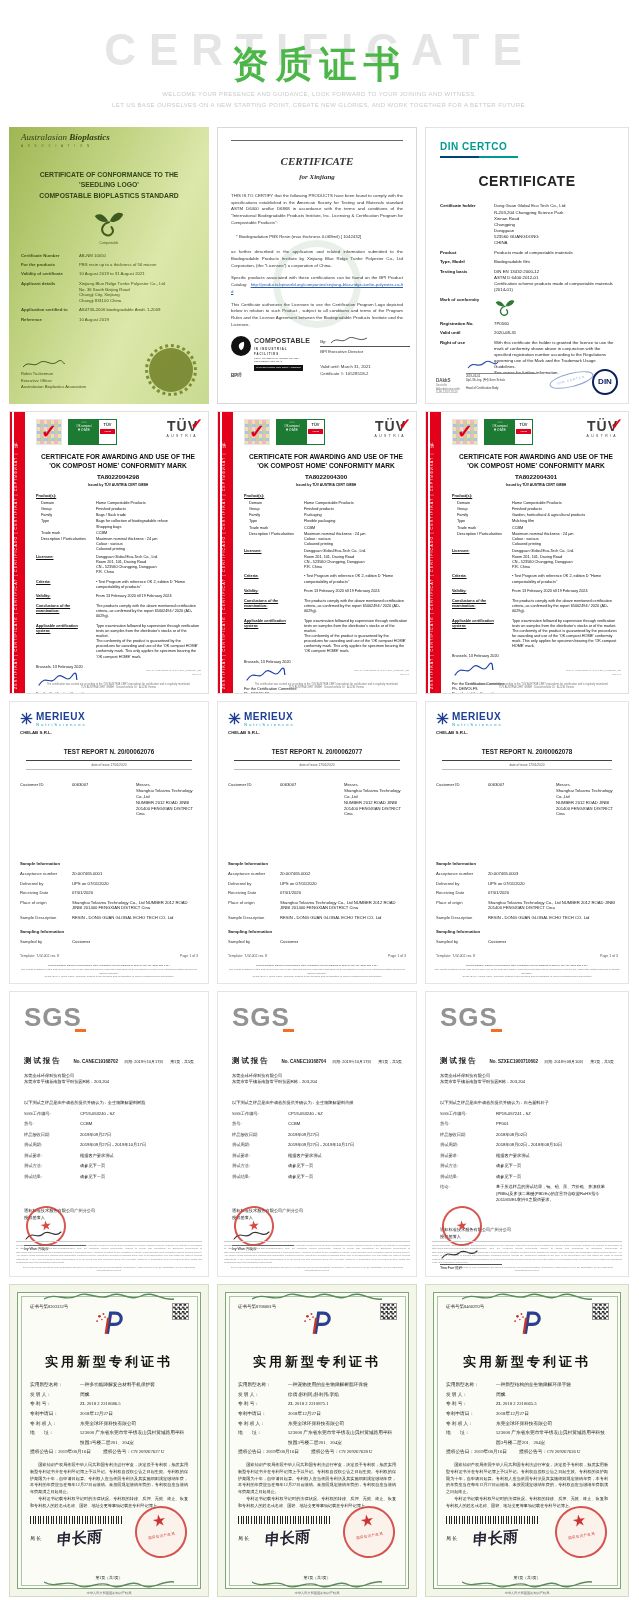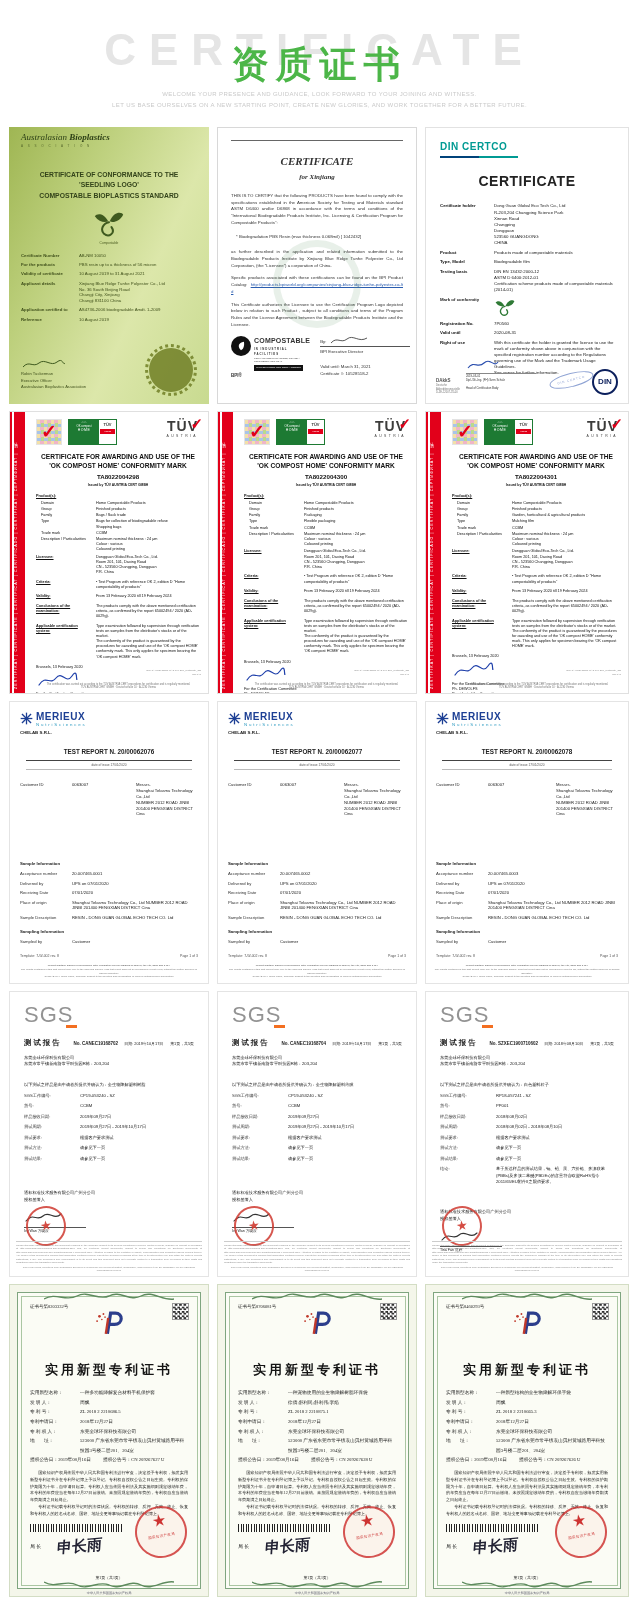--- a/index.html
+++ b/index.html
@@ -125,23 +125,23 @@
 .mx-gap{height:44px}
 .mx-sec{font-weight:bold;font-size:4.3px;margin-bottom:4px}
 .mx-kv{--lw:52px;margin-bottom:8px}
 .mx-kv .kv-l{font-weight:normal;color:#333}
 .mx-foot{position:absolute;bottom:24px;left:10px;right:10px;display:flex;justify-content:space-between;font-size:3.5px;color:#555}
 .mx-legal{position:absolute;bottom:4px;left:8px;right:8px;text-align:center;font-size:2.5px;color:#777;line-height:1.5}
 .mx-legal .b{font-weight:bold}
 
 
 .sgs{border:1px solid #e4e4e4;padding:12px 14px;font-size:4.2px;line-height:1.5}
-.sgs-logo{font-size:22px;font-weight:normal;color:#939393;letter-spacing:1px;line-height:1;display:inline-block;position:relative}
+.sgs-logo{font-size:26px;font-weight:bold;color:#939393;letter-spacing:1px;line-height:1;display:inline-block;position:relative}
 .sgs-logo i{position:absolute;right:-4px;bottom:-2px;width:11px;height:2.6px;background:#f36f21}
-.sgs-head{display:flex;align-items:baseline;margin-top:11px}
+.sgs-head{display:flex;align-items:baseline;margin-top:25px}
 .sgs-title{font-size:7.4px;font-weight:bold;letter-spacing:2px}
 .sgs-no{font-size:4.5px;font-weight:bold;margin-left:12px}
 .sgs-date{margin-left:auto;font-size:3.9px}
 .sgs-page{margin-left:7px;font-size:3.9px}
 .sgs-addr{margin-top:7px}
 .sgs-intro{margin-top:14px}
 .sgs-kv{--lw:56px;margin-top:5px}
 .sgs-kv .kv-row{margin-bottom:4.2px}
 .sgs-kv .kv-l{font-weight:normal;color:#333}
 .sgs-co{margin-top:24px;white-space:pre-line}
@@ -154,21 +154,21 @@
 
 .pt{background:#f4f6ea;border:1px solid #d3ddc4;padding:7px}
 .pt-in{position:relative;height:100%;border:1.6px solid #7fa57f;background:#fbfcf5;padding:11px 12px 8px}
 .pt-in::before{content:"";position:absolute;inset:2.5px;border:.9px solid #aac6a2;pointer-events:none}
 .pt-vine{position:absolute;left:50%;transform:translateX(-50%);width:130px;height:10px;color:#5d8a5d}
 .pt-vine.top{top:-1px}
 .pt-vine.bot{bottom:-1px;transform:translateX(-50%) scaleY(-1)}
 .pt-no{font-size:4.5px;font-family:"Liberation Serif",serif}
 .pt-qr{position:absolute;top:10px;right:11px;width:17px;height:17px;border:1px solid #999;background:repeating-conic-gradient(#333 0% 25%,#fff 25% 50%);background-size:4.4px 4.4px}
 .pt-logowrap{text-align:center;margin-top:1px}
-.pt-title{text-align:center;font-family:"Liberation Serif",serif;font-weight:bold;font-size:13px;letter-spacing:3px;color:#151515;margin:20px 0 9px}
+.pt-title{text-align:center;font-family:"Liberation Serif",serif;font-weight:bold;font-size:13px;letter-spacing:3px;color:#151515;margin:12px 0 9px}
 .pt-row{display:flex;font-family:"Liberation Serif",serif;font-size:4.7px;line-height:2.05}
 .pt-l{flex:0 0 50px}
 .pt-v{flex:1;white-space:pre-line}
 .pt-grant{display:flex;gap:12px;font-family:"Liberation Serif",serif;font-size:4.7px;line-height:2.05}
 .pt-legal{font-family:"Liberation Serif",serif;font-size:4.1px;line-height:1.65;text-align:justify;margin-top:5px}
 .pt-legal p{text-indent:2em}
 .pt-bar{width:94px;height:8px;margin-top:7px;background:repeating-linear-gradient(90deg,#222 0 1px,transparent 1px 2.6px)}
 .pt-signrow{display:flex;align-items:center;margin-top:5px}
 .pt-chief{font-size:5px;font-family:"Liberation Serif",serif;white-space:pre-line;line-height:1.8}
 .pt-name{font-size:15px;margin-left:16px;font-family:"Liberation Serif",serif;transform:rotate(-5deg) skewX(-9deg);color:#223;font-weight:bold}

